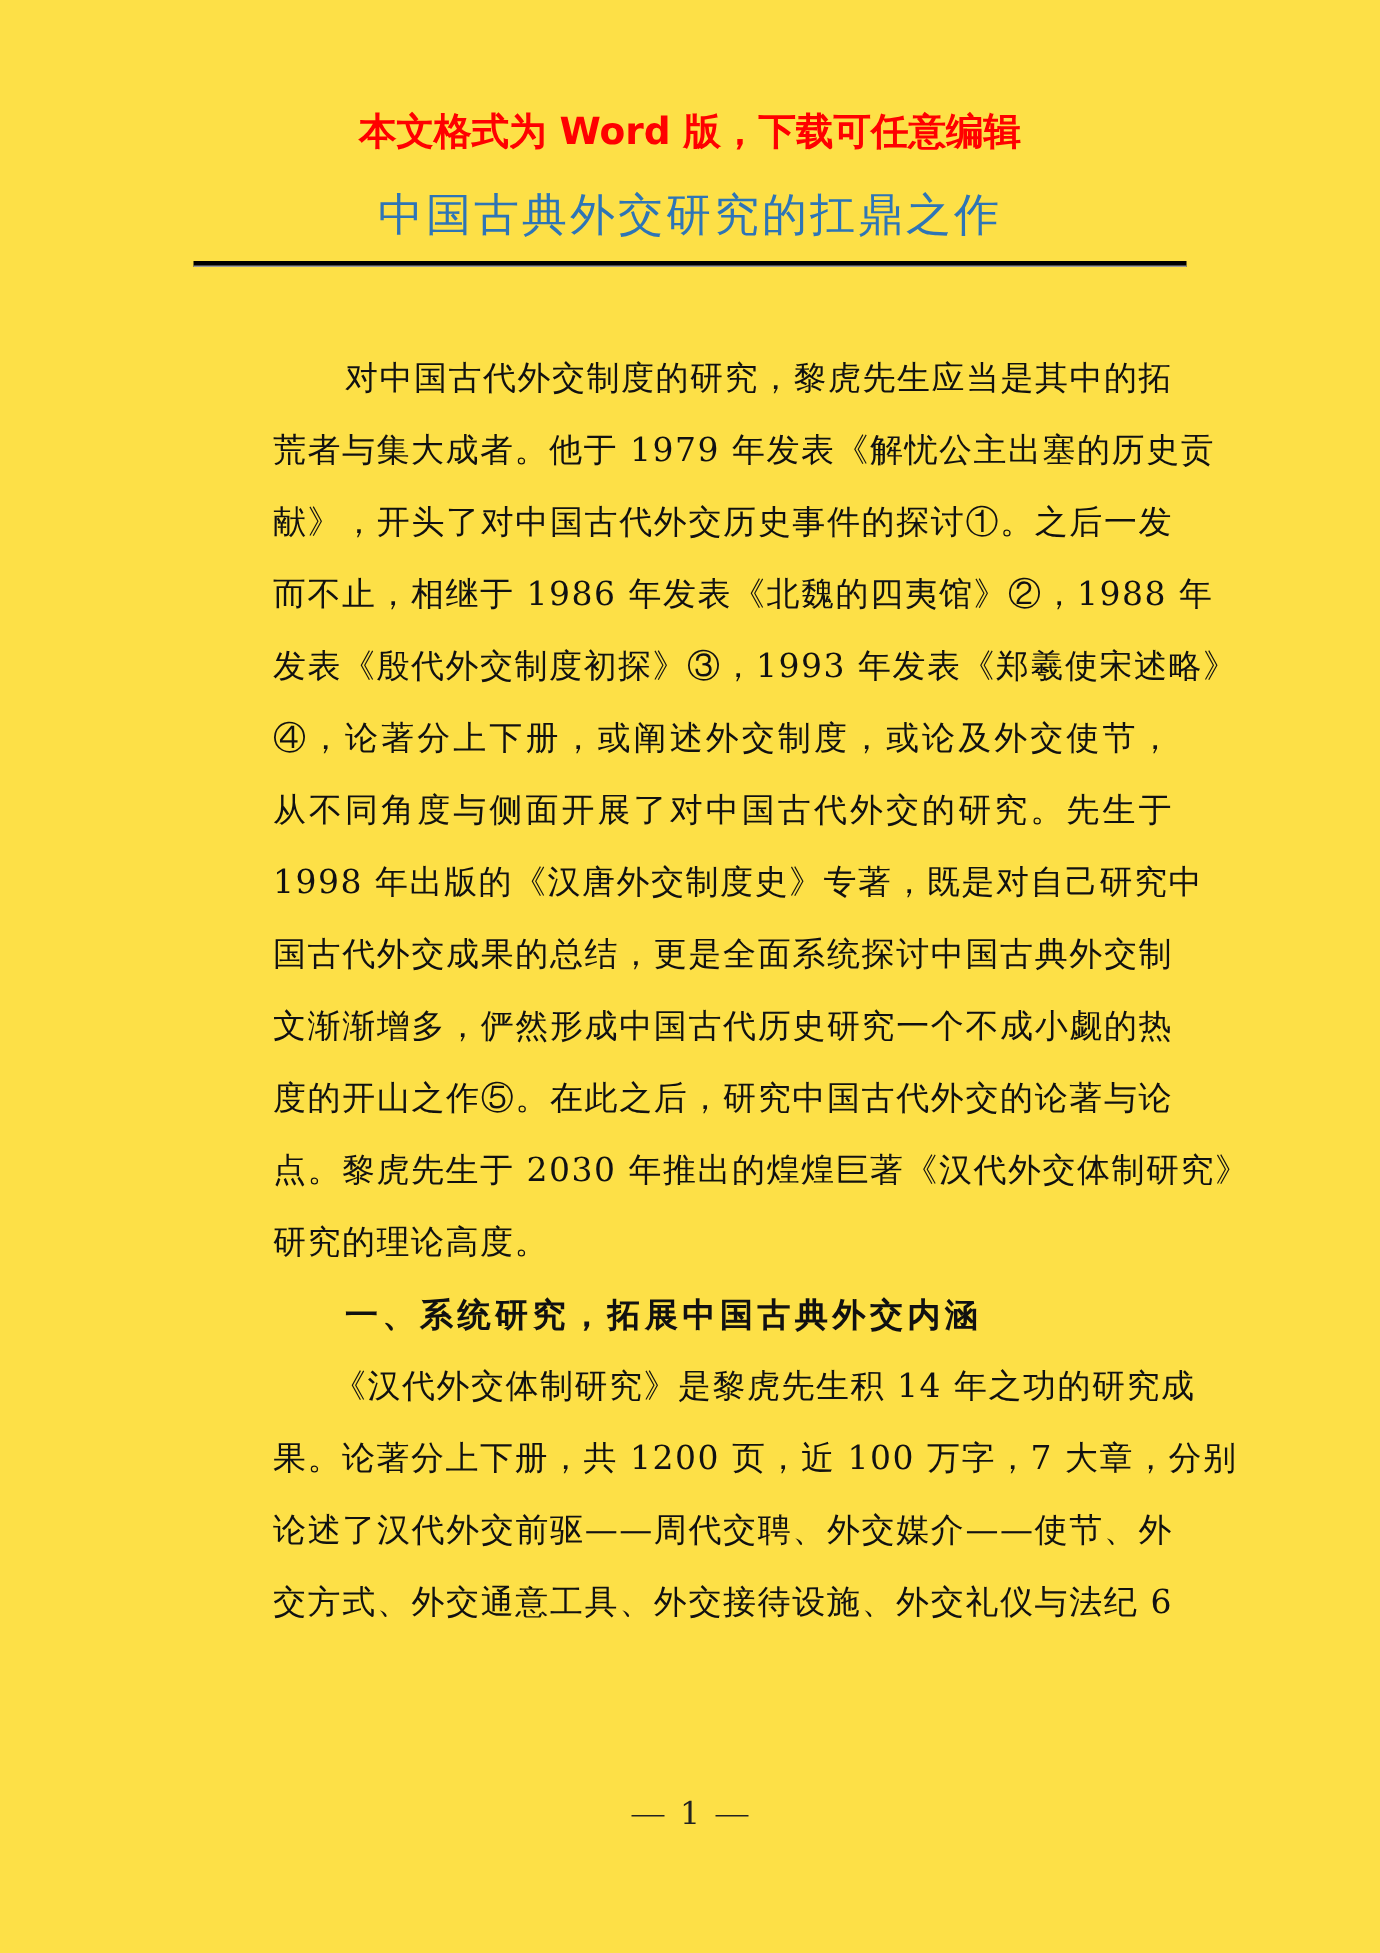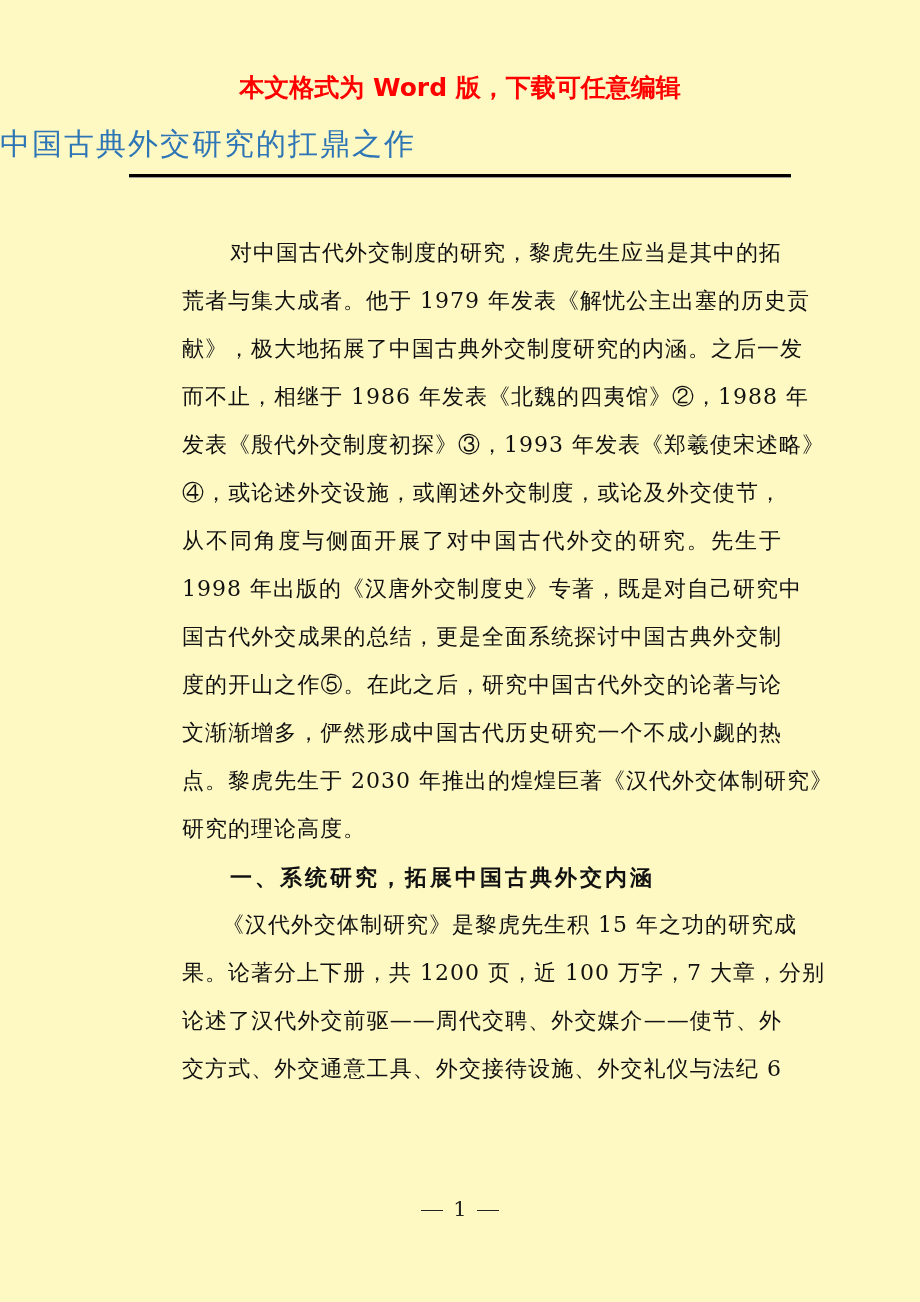--- a/index.html
+++ b/index.html
@@ -13,41 +13,41 @@
     position: relative;
     overflow: hidden;
     font-family: "DejaVu Serif", "Liberation Serif", serif;
     color: #111111;
   }
   .page {
     position: absolute;
     left: 0; top: 0;
     width: 920px;
     height: 1302px;
-    background: #fef9c3;
+    background: #fde047;
   }
   .banner {
     position: absolute;
     left: 0;
     top: 68px;
     width: 920px;
     text-align: center;
     font-family: "DejaVu Sans", "Liberation Sans", sans-serif;
     font-weight: bold;
     font-size: 25px;
     line-height: 40px;
     color: #ff0000;
     letter-spacing: 0px;
   }
   .title {
     position: absolute;
     left: 0;
     top: 122px;
     width: 920px;
-    text-align: left;
+    text-align: center;
     font-family: "DejaVu Sans", "Liberation Sans", sans-serif;
     font-size: 30px;
     line-height: 44px;
     color: #2e75b6;
     letter-spacing: 2px;
   }
   .rule {
     position: absolute;
     left: 129px;
     top: 174px;
@@ -116,37 +116,37 @@
 
   <div class="title">中国古典外交研究的扛鼎之作</div>
 
   <div class="rule"></div>
 
   <div class="body-text">
 
     <div>
       <span class="line indent">对中国古代外交制度的研究，黎虎先生应当是其中的拓</span>
       <span class="line">荒者与集大成者。他于 1979 年发表《解忧公主出塞的历史贡</span>
-      <span class="line">献》，极大地拓展了中国古典外交制度研究的内涵。之后一发</span>
+      <span class="line">献》，开头了对中国古代外交历史事件的探讨①。之后一发</span>
       <span class="line">而不止，相继于 1986 年发表《北魏的四夷馆》②，1988 年</span>
       <span class="line">发表《殷代外交制度初探》③，1993 年发表《郑羲使宋述略》</span>
-      <span class="line">④，或论述外交设施，或阐述外交制度，或论及外交使节，</span>
+      <span class="line">④，论著分上下册，或阐述外交制度，或论及外交使节，</span>
       <span class="line">从不同角度与侧面开展了对中国古代外交的研究。先生于</span>
       <span class="line">1998 年出版的《汉唐外交制度史》专著，既是对自己研究中</span>
       <span class="line">国古代外交成果的总结，更是全面系统探讨中国古典外交制</span>
+      <span class="line">文渐渐增多，俨然形成中国古代历史研究一个不成小觑的热</span>
       <span class="line">度的开山之作⑤。在此之后，研究中国古代外交的论著与论</span>
-      <span class="line">文渐渐增多，俨然形成中国古代历史研究一个不成小觑的热</span>
       <span class="line">点。黎虎先生于 2030 年推出的煌煌巨著《汉代外交体制研究》</span>
       <span class="line last">研究的理论高度。</span>
     </div>
 
     <span class="line heading">一、系统研究，拓展中国古典外交内涵</span>
 
     <div>
-      <span class="line sub-indent">《汉代外交体制研究》是黎虎先生积 15 年之功的研究成</span>
+      <span class="line sub-indent">《汉代外交体制研究》是黎虎先生积 14 年之功的研究成</span>
       <span class="line">果。论著分上下册，共 1200 页，近 100 万字，7 大章，分别</span>
       <span class="line">论述了汉代外交前驱——周代交聘、外交媒介——使节、外</span>
       <span class="line">交方式、外交通意工具、外交接待设施、外交礼仪与法纪 6</span>
     </div>
   </div>
 
   <div class="footer">
     <span class="dash"></span><span>1</span><span class="dash"></span>
   </div>
 

